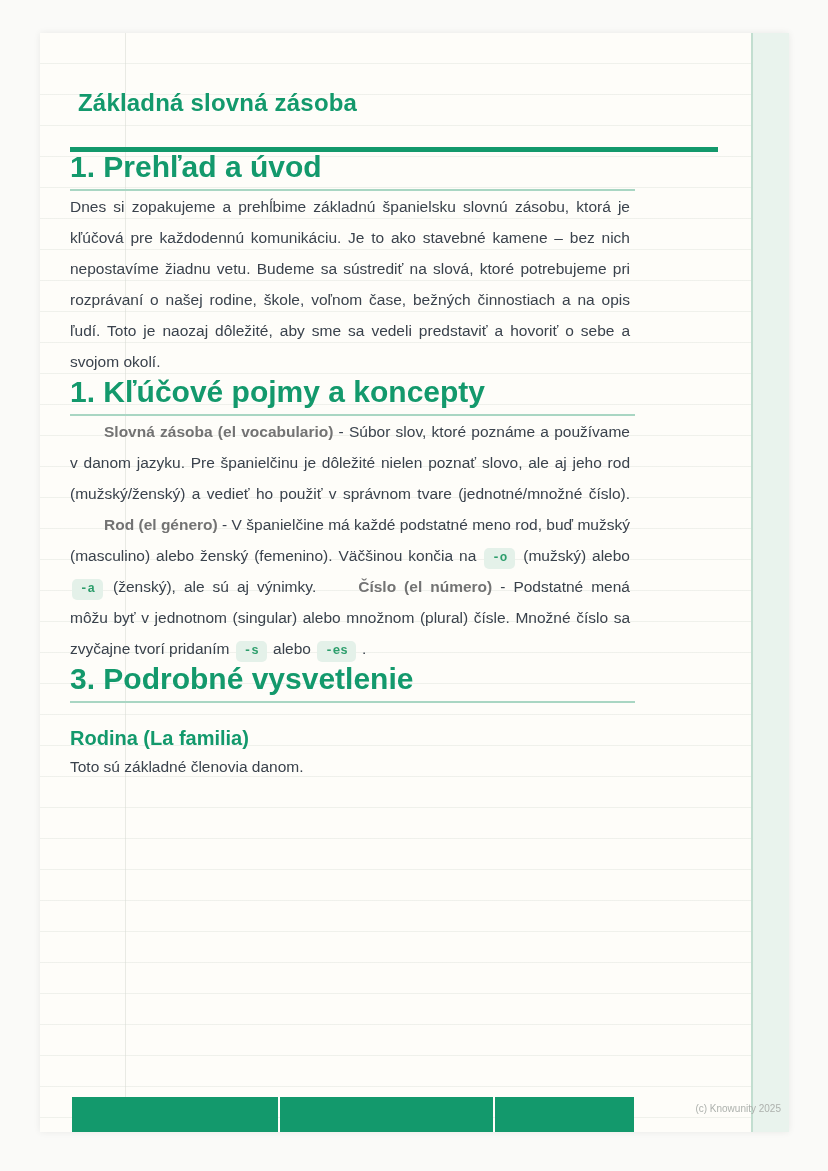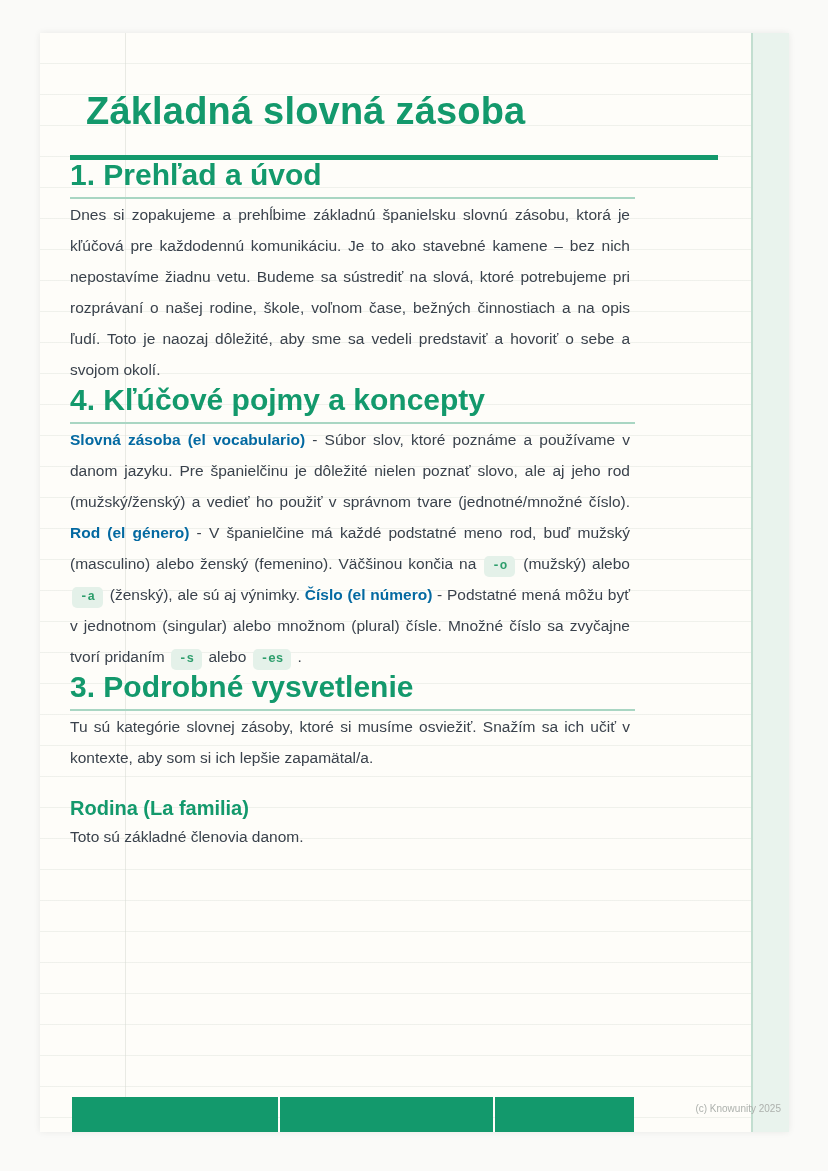--- a/index.html
+++ b/index.html
@@ -45,41 +45,41 @@
     position:absolute;right:0;top:0;bottom:0;width:38px;
     background:var(--stripe);
     border-left:2px solid var(--stripe-edge);
   }
   .content{
     position:relative;
     padding:42px 0 0 30px;
     width:690px;
   }
   h1.doc-title{
-    margin:16px;font-size:38px;line-height:40px;font-weight:700;
+    margin:8px;font-size:24px;line-height:40px;font-weight:700;
     color:var(--green);letter-spacing:0.2px;
   }
   .title-rule{width:648px;height:5px;margin-top:24px;background:var(--green);}
   h2.sec{
     margin:0;font-size:30px;line-height:30px;font-weight:700;color:var(--green);
   }
   .h2-rule{width:565px;height:2px;background:var(--rule-light);margin-top:7px;}
   .mt-s1{margin-top:38px;}
   .mt-s2{margin-top:9px;}
   .mt-s3{margin-top:36px;}
   p.body{
     margin:0;width:560px;
     font-size:15.5px;line-height:31px;color:var(--body);
     text-align:justify;
   }
   .p1{margin-top:22px;}
   .p2{margin-top:17px;}
   .p3{margin-top:30px;}
   .p4{margin-top:12px;}
-  p.body b{font-weight:700;color:#0369a1;}
+  p.body b{font-weight:700;color:#737373;margin-left:34px;}
   .badge{
     display:inline-block;
     background:var(--badge-bg);color:var(--badge-text);
     font-family:"Liberation Mono","DejaVu Sans Mono",monospace;
     font-size:12.5px;font-weight:bold;
     line-height:18px;padding:1px 8px 2px;border-radius:5px;
     margin:0 2px;vertical-align:baseline;
   }
   .callout{
     margin-top:7px;width:578px;
@@ -118,28 +118,27 @@
 
   <div class="content">
 
     <h1 class="doc-title">Základná slovná zásoba</h1>
     <div class="title-rule"></div>
 
     <h2 class="sec mt-s1">1. Prehľad a úvod</h2>
     <div class="h2-rule"></div>
     <p class="body p1">Dnes si zopakujeme a prehĺbime základnú španielsku slovnú zásobu, ktorá je kľúčová pre každodennú komunikáciu. Je to ako stavebné kamene – bez nich nepostavíme žiadnu vetu. Budeme sa sústrediť na slová, ktoré potrebujeme pri rozprávaní o našej rodine, škole, voľnom čase, bežných činnostiach a na opis ľudí. Toto je naozaj dôležité, aby sme sa vedeli predstaviť a hovoriť o sebe a svojom okolí.</p>
 
-    <h2 class="sec mt-s2">4. Kľúčové pojmy a koncepty</h2>
+    <h2 class="sec mt-s2">1. Kľúčové pojmy a koncepty</h2>
     <div class="h2-rule"></div>
     <p class="body p2"><b>Slovná zásoba (el vocabulario)</b><span> - Súbor slov, ktoré poznáme a používame v danom jazyku. Pre španielčinu je dôležité nielen poznať slovo, ale aj jeho rod (mužský/ženský) a vedieť ho použiť v správnom tvare (jednotné/množné číslo). </span><b>Rod (el género)</b><span> - V španielčine má každé podstatné meno rod, buď mužský (masculino) alebo ženský (femenino). Väčšinou končia na </span><code class="badge">-o</code><span> (mužský) alebo </span><code class="badge">-a</code><span> (ženský), ale sú aj výnimky. </span><b>Číslo (el número)</b><span> - Podstatné mená môžu byť v jednotnom (singular) alebo množnom (plural) čísle. Množné číslo sa zvyčajne tvorí pridaním </span><code class="badge">-s</code><span> alebo </span><code class="badge">-es</code><span> .</span></p>
 
 
     <h2 class="sec mt-s3">3. Podrobné vysvetlenie</h2>
     <div class="h2-rule"></div>
-    <p class="body p3">Tu sú kategórie slovnej zásoby, ktoré si musíme osviežiť. Snažím sa ich učiť v kontexte, aby som si ich lepšie zapamätal/a.</p>
 
     <h3 class="sub">Rodina (La familia)</h3>
     <p class="body p4">Toto sú základné členovia danom.</p>
   </div>
 
   <div class="vocab-table">
     <div class="cell c1"></div>
     <div class="cell c2"></div>
     <div class="cell c3"></div>
   </div>

